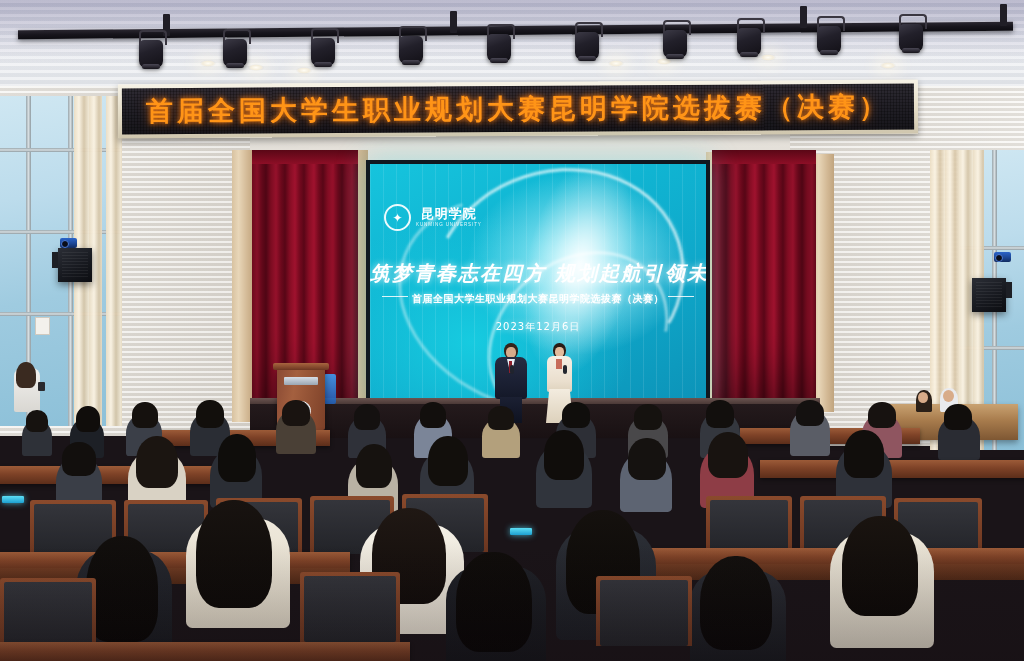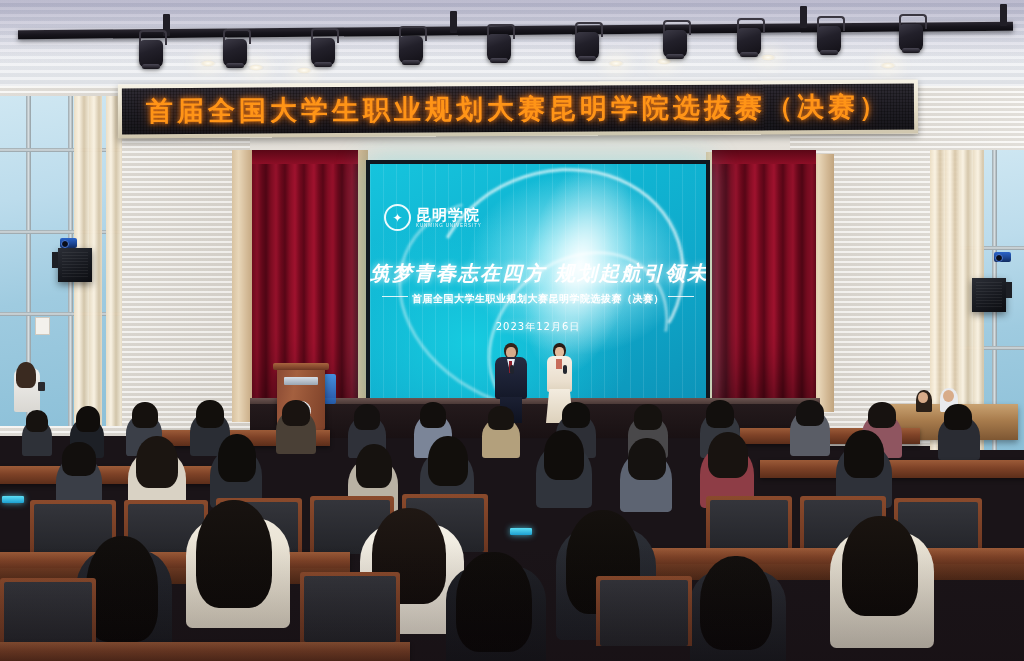--- a/index.html
+++ b/index.html
@@ -161,21 +161,21 @@
   .logo-wrap{
     position:absolute;left:14px;top:40px;display:flex;align-items:center;gap:5px;
   }
   .logo-mark{
     width:23px;height:23px;border-radius:50%;
     border:2px solid rgba(255,255,255,.92);
     display:flex;align-items:center;justify-content:center;
     font-size:12px;color:#fff;font-family:"DejaVu Sans",sans-serif;
   }
   .logo-txt{display:flex;flex-direction:column;line-height:1;}
-  .logo-cn{font-family:Liberation Sans, sans-serif;font-size:15px;font-weight:bold;color:#ffffff;letter-spacing:1px;}
+  .logo-cn{font-family:Liberation Mono, monospace;font-size:13px;font-weight:bold;color:#ffffff;letter-spacing:1px;text-align:center;}
   .logo-en{font-family:"Liberation Sans",sans-serif;font-size:4.5px;color:rgba(255,255,255,.9);letter-spacing:.9px;margin-top:2px;}
 
   .screen-headline{
     position:absolute;left:0;right:0;top:96px;text-align:center;
     font-family:"DejaVu Sans",sans-serif;
     font-size:20px;font-weight:bold;color:#ffffff;
     font-style:italic;letter-spacing:2px;white-space:nowrap;
     text-shadow:0 0 7px rgba(255,255,255,.75);
   }
   .screen-sub{

